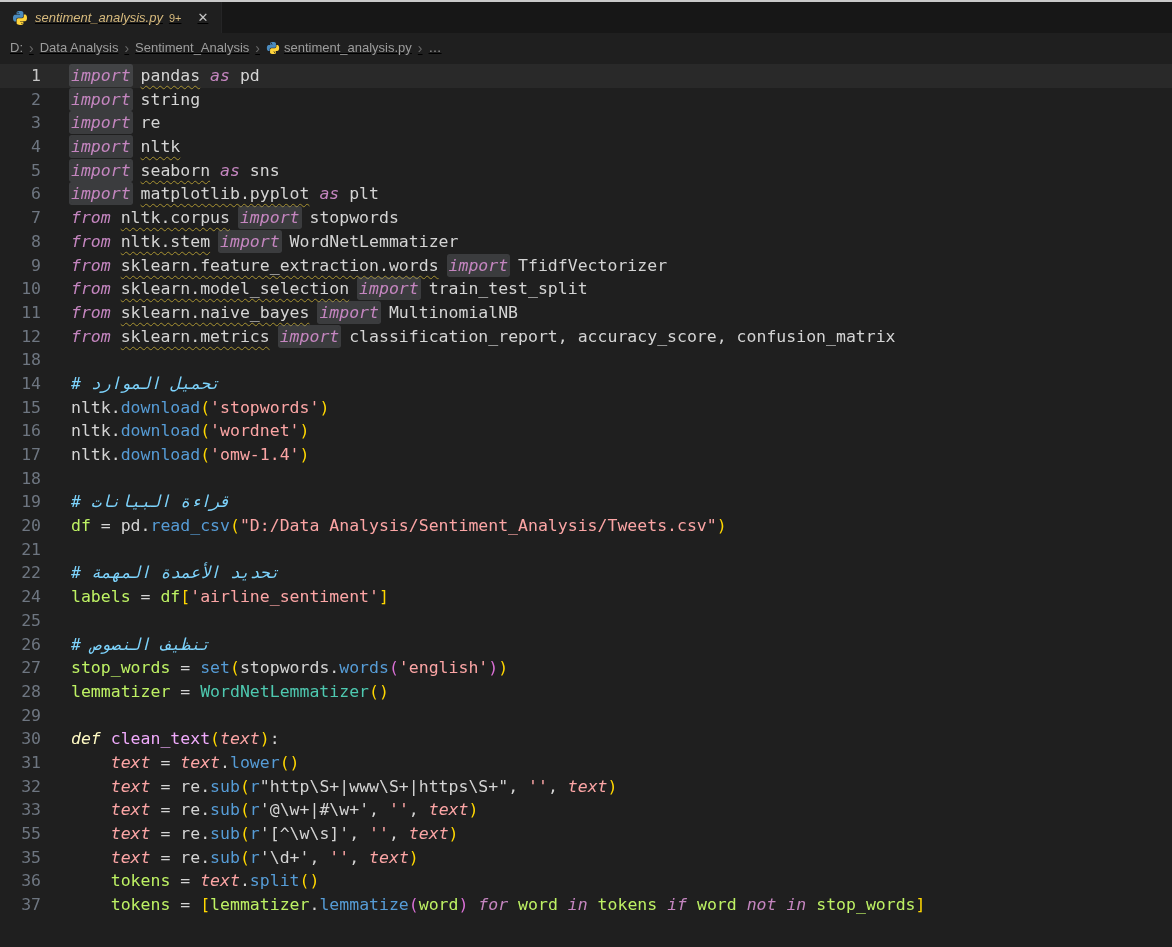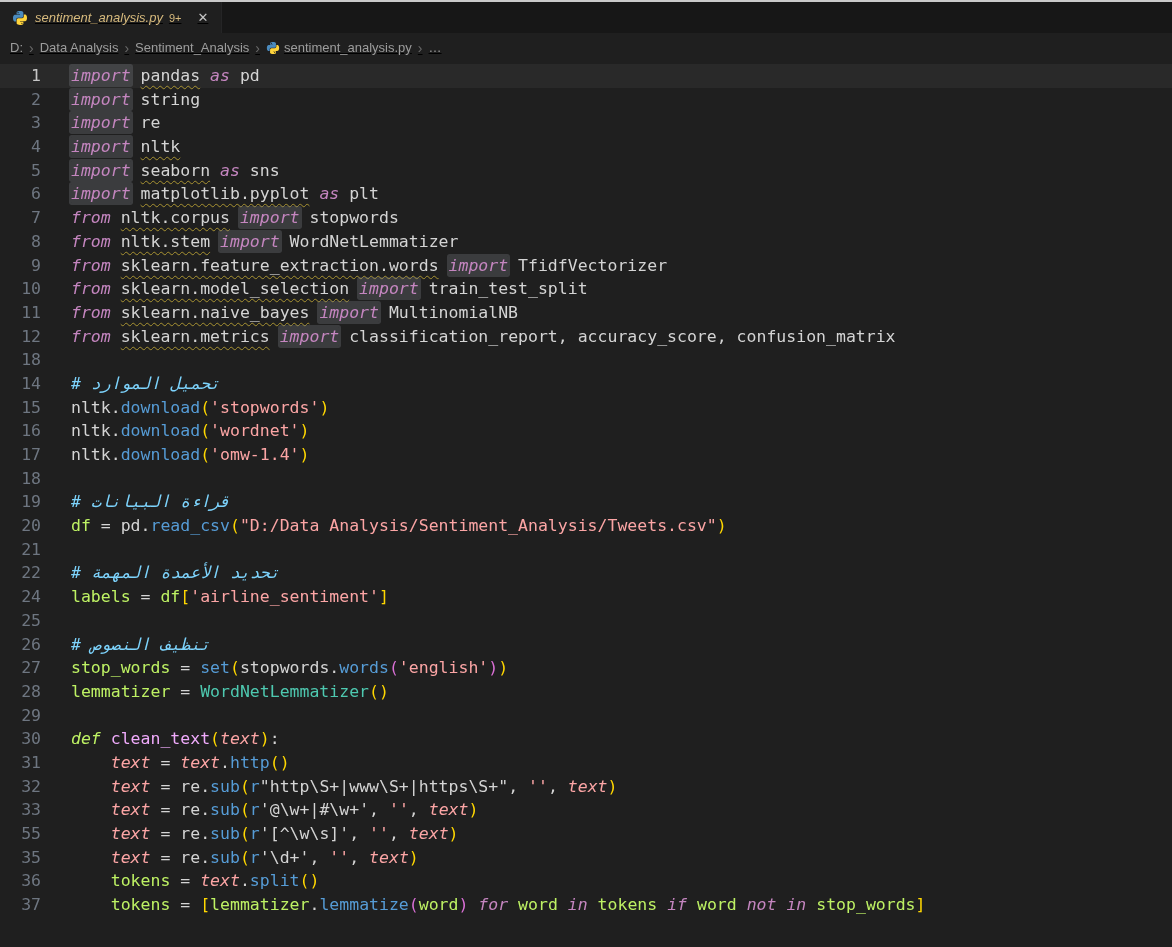--- a/index.html
+++ b/index.html
@@ -20,21 +20,21 @@
   
   .editor{position:absolute;top:62px;left:0;right:0;bottom:0;padding-top:2px;cursor:text;
           font-family:"DejaVu Sans Mono","Liberation Mono","DejaVu Sans",monospace;font-size:16.5px;}
   .line{display:flex;height:23.7px;line-height:23.7px;}
   .line.active{background:#292929;}
   .ln{flex:none;width:41px;text-align:right;color:#6e7681;user-select:none;cursor:pointer;}
   .line.active .ln{color:#c6c6c6;}
   .code{flex:1;padding-left:30px;white-space:pre;color:#d4d4d4;}
   
   .tk-kw{color:#C586C0;font-style:italic;}
-  .tk-kw2{color:#bef264;font-style:italic;}
+  .tk-kw2{color:#fef9c3;font-style:italic;}
   .tk-fn{color:#569CD6;}
   .tk-fname{color:#f0abfc;}
   .tk-cls{color:#4EC9B0;}
   .tk-var{color:#bef264;}
   .tk-param{color:#fca5a5;font-style:italic;}
   .tk-str{color:#fca5a5;}
   .tk-rstr{color:#d4d4d4;}
   .tk-rpre{color:#569CD6;}
   .tk-cmt{color:#7dd3fc;font-style:italic;}
   .tk-p1{color:#FFD700;}
@@ -192,21 +192,21 @@
       <div class="line">
         <div class="ln">29</div>
         <div class="code"></div>
       </div>
       <div class="line">
         <div class="ln">30</div>
         <div class="code"><span class="tk-kw2">def</span><span> </span><span class="tk-fname">clean_text</span><span class="tk-p1">(</span><span class="tk-param">text</span><span class="tk-p1">)</span><span>:</span></div>
       </div>
       <div class="line">
         <div class="ln">31</div>
-        <div class="code"><span>    </span><span class="tk-param">text</span><span> = </span><span class="tk-param">text</span><span>.</span><span class="tk-fn">http</span><span class="tk-p1">()</span></div>
+        <div class="code"><span>    </span><span class="tk-param">text</span><span> = </span><span class="tk-param">text</span><span>.</span><span class="tk-fn">lower</span><span class="tk-p1">()</span></div>
       </div>
       <div class="line">
         <div class="ln">32</div>
         <div class="code"><span>    </span><span class="tk-param">text</span><span> = re.</span><span class="tk-fn">sub</span><span class="tk-p1">(</span><span class="tk-rpre">r</span><span class="tk-rstr">"http\S+|www\S+|https\S+"</span><span>, </span><span class="tk-str">''</span><span>, </span><span class="tk-param">text</span><span class="tk-p1">)</span></div>
       </div>
       <div class="line">
         <div class="ln">33</div>
         <div class="code"><span>    </span><span class="tk-param">text</span><span> = re.</span><span class="tk-fn">sub</span><span class="tk-p1">(</span><span class="tk-rpre">r</span><span class="tk-rstr">'@\w+|#\w+'</span><span>, </span><span class="tk-str">''</span><span>, </span><span class="tk-param">text</span><span class="tk-p1">)</span></div>
       </div>
       <div class="line">

